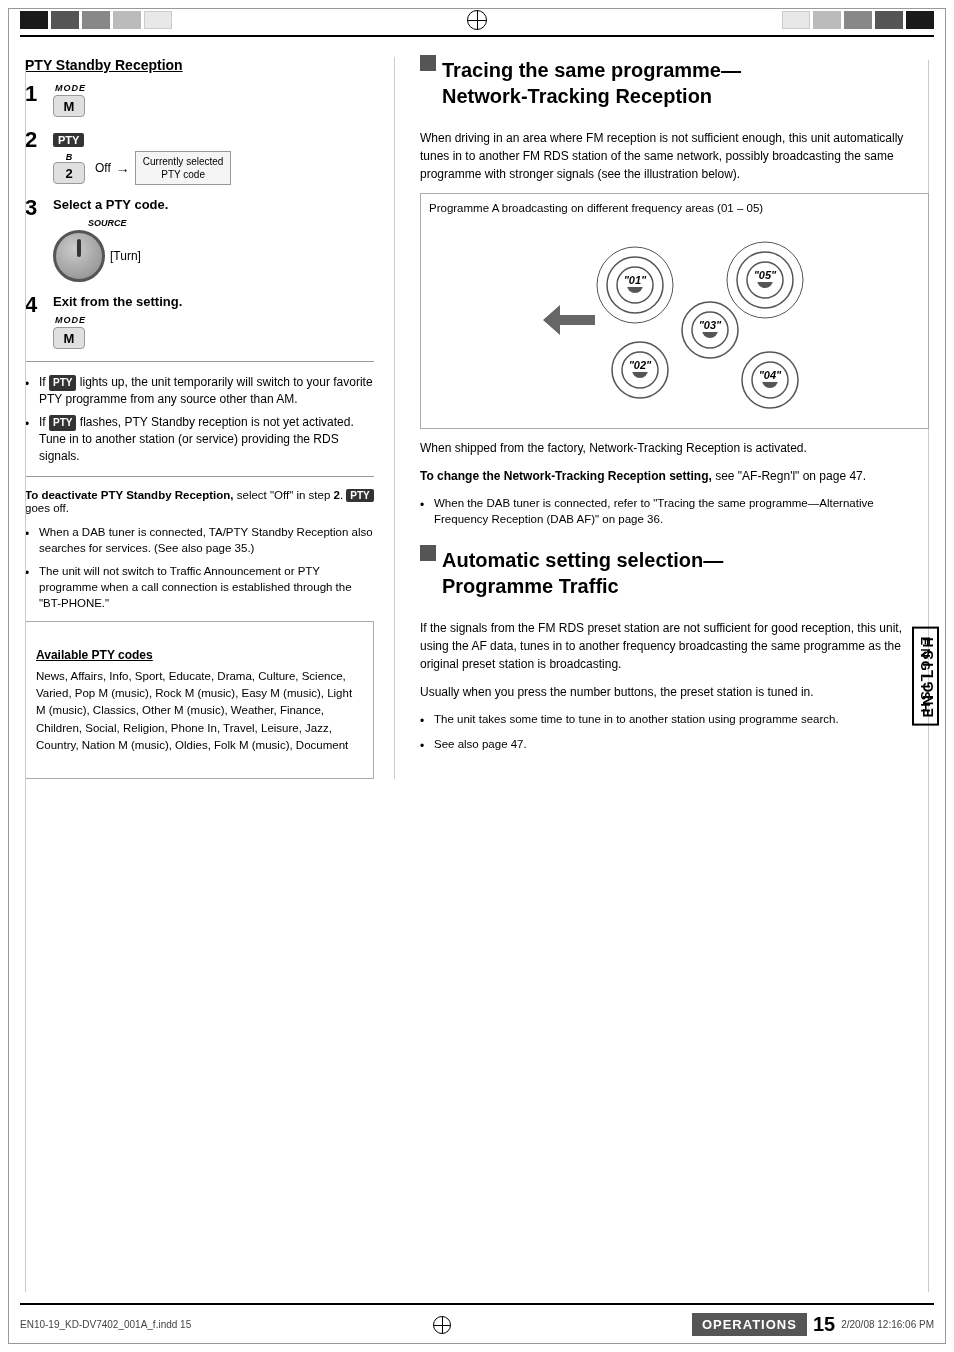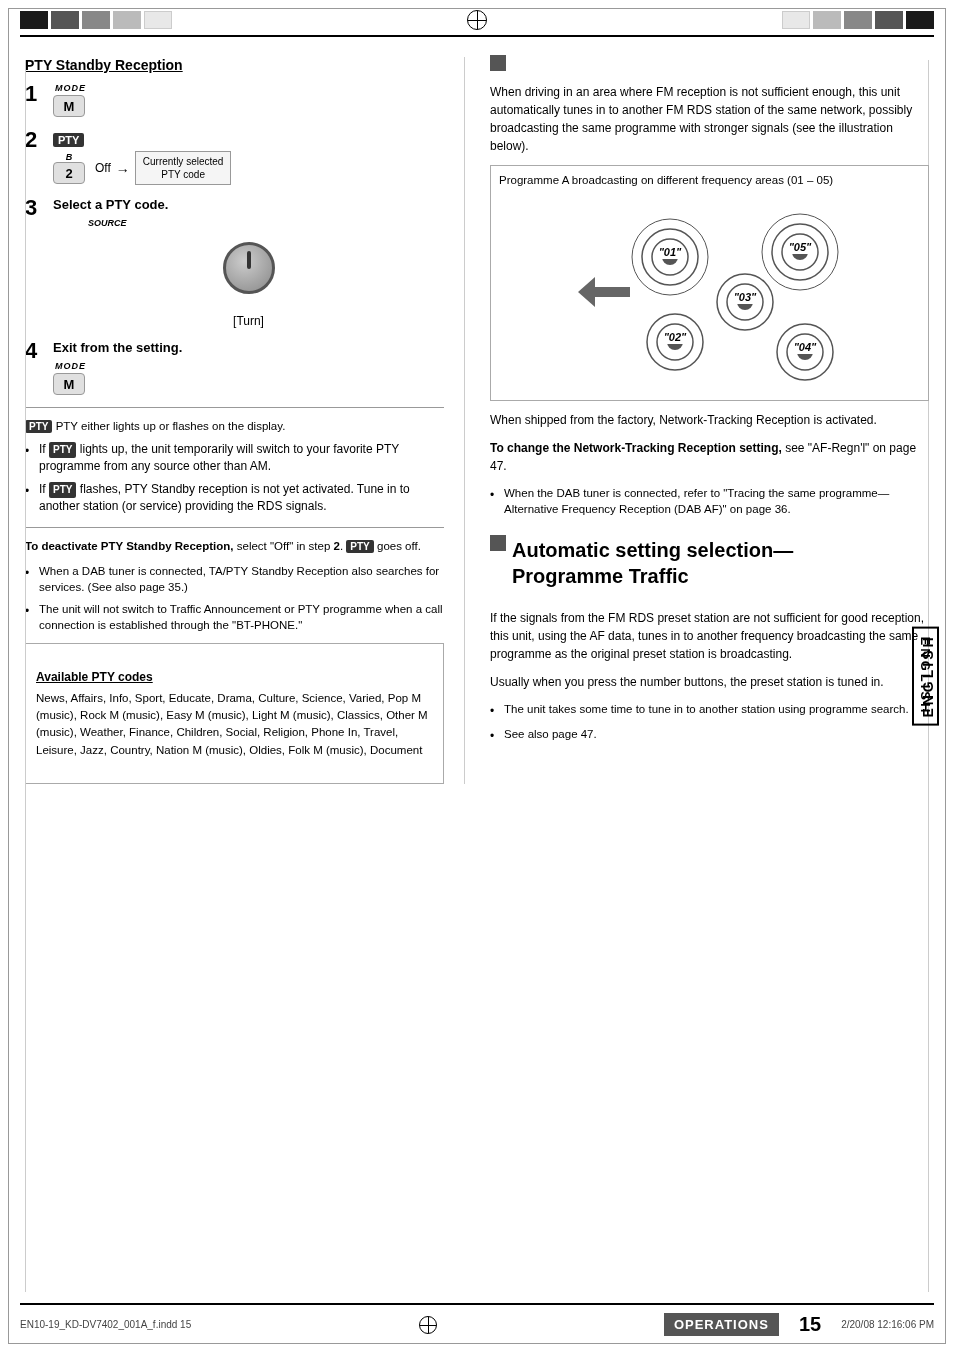--- a/index.html
+++ b/index.html
@@ -56,21 +56,21 @@
 
     
     .main-content {
       display: flex;
       padding: 20px 25px 10px 25px;
       gap: 0;
     }
 
     
     .left-col {
-      width: 440px;
+      width: 370px;
       padding-right: 20px;
       border-right: 1px solid #ccc;
     }
 
     
     .right-col {
       flex: 1;
       padding-left: 25px;
     }
 
@@ -201,28 +201,27 @@
 
     
     .source-section {
       margin-top: 6px;
     }
     .source-label {
       font-size: 9px;
       font-style: italic;
       font-weight: bold;
       display: block;
-      margin-bottom: 14px;
+      margin-bottom: 2px;
       margin-left: 35px;
     }
     .knob-row {
       display: flex;
       align-items: center;
-      gap: 20px;
-      flex-direction: column;
+      gap: 5px;
     }
     .knob {
       width: 52px;
       height: 52px;
       background: radial-gradient(circle at 40% 35%, #ccc, #888);
       border-radius: 50%;
       border: 3px solid #555;
       position: relative;
     }
     .knob::after {
@@ -361,21 +360,21 @@
     .bottom-left {
       font-size: 10px;
       color: #444;
     }
     .bottom-center {
       font-size: 12px;
     }
     .bottom-right-area {
       display: flex;
       align-items: center;
-      gap: 20px;
+      gap: 6px;
     }
     .operations-badge {
       background: #555;
       color: #fff;
       font-size: 13px;
       font-weight: bold;
       padding: 4px 10px;
       letter-spacing: 1px;
     }
     .page-num {
@@ -489,24 +488,20 @@
         <span class="step-label">Exit from the setting.</span>
         <div style="margin-top:6px;">
           <span class="mode-label">MODE</span>
           <div class="btn-m">M</div>
         </div>
       </div>
     </div>
 
     <hr class="section-divider">
 
-    <p class="small-text">
-      <span class="btn-pty-inline">PTY</span>
-      <span>PTY either lights up or flashes on the display.</span>
-    </p>
 
     <div class="bullet-section">
       <div class="bullet-item">
         <span class="bullet-dot">•</span>
         <span>If <span class="btn-pty-inline">PTY</span> lights up, the unit temporarily will switch to your favorite PTY programme from any source other than AM.</span>
       </div>
       <div class="bullet-item">
         <span class="bullet-dot">•</span>
         <span>If <span class="btn-pty-inline">PTY</span> flashes, PTY Standby reception is not yet activated. Tune in to another station (or service) providing the RDS signals.</span>
       </div>
@@ -533,20 +528,26 @@
       <div class="note-box-title">Available PTY codes</div>
       <span class="small-text">News, Affairs, Info, Sport, Educate, Drama, Culture, Science, Varied, Pop M (music), Rock M (music), Easy M (music), Light M (music), Classics, Other M (music), Weather, Finance, Children, Social, Religion, Phone In, Travel, Leisure, Jazz, Country, Nation M (music), Oldies, Folk M (music), Document</span>
     </div>
   </div>
 
   <div class="right-col">
 
     <div>
       <div style="display:flex; align-items:flex-start; margin-bottom:10px;">
         <div class="heading-icon"></div>
+        <div>
+          <div class="right-heading">
+            <span>Tracing the same programme—</span><br>
+            <span>Network-Tracking Reception</span>
+          </div>
+        </div>
       </div>
 
       <p class="right-para">When driving in an area where FM reception is not sufficient enough, this unit automatically tunes in to another FM RDS station of the same network, possibly broadcasting the same programme with stronger signals (see the illustration below).</p>
 
       <div class="freq-diagram">
         <p class="freq-diagram-text">Programme A broadcasting on different frequency areas (01 – 05)</p>
         <div class="diagram-area">
           <svg width="300" height="190" viewBox="0 0 300 190">
 
             <polygon points="18,95 35,80 35,90 70,90 70,100 35,100 35,110" fill="#666"></polygon>

